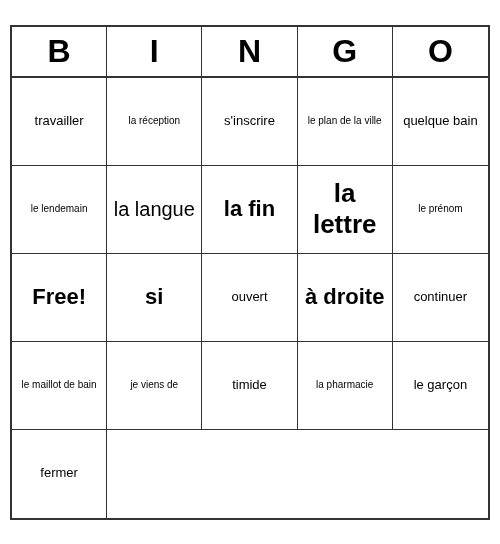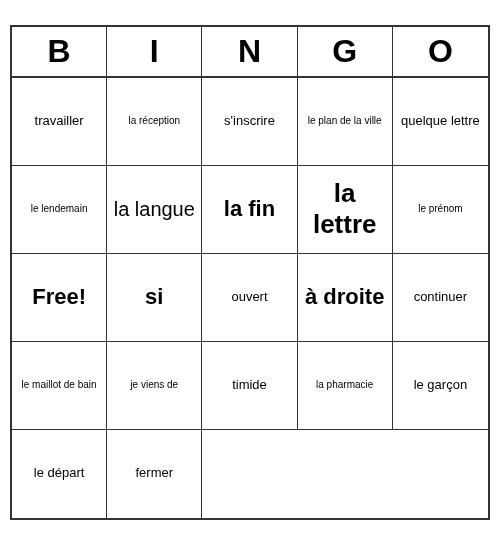--- a/index.html
+++ b/index.html
@@ -99,21 +99,21 @@
       <div class="bingo-cell">
         <span class="cell-small">la réception</span>
       </div>
       <div class="bingo-cell">
         <span class="cell-medium">s'inscrire</span>
       </div>
       <div class="bingo-cell">
         <span class="cell-small">le plan de la ville</span>
       </div>
       <div class="bingo-cell">
-        <span class="cell-medium">quelque lettre</span>
+        <span class="cell-medium">quelque bain</span>
       </div>
       <div class="bingo-cell">
         <span class="cell-small">le lendemain</span>
       </div>
       <div class="bingo-cell">
         <span class="cell-big">la langue</span>
       </div>
       <div class="bingo-cell">
         <span class="cell-large">la fin</span>
       </div>
@@ -147,19 +147,16 @@
       <div class="bingo-cell">
         <span class="cell-medium">timide</span>
       </div>
       <div class="bingo-cell">
         <span class="cell-small">la pharmacie</span>
       </div>
       <div class="bingo-cell">
         <span class="cell-medium">le garçon</span>
       </div>
       <div class="bingo-cell">
-        <span class="cell-medium">le départ</span>
-      </div>
-      <div class="bingo-cell">
         <span class="cell-medium">fermer</span>
       </div>
     </div>
 </div>
 
 </body></html>

